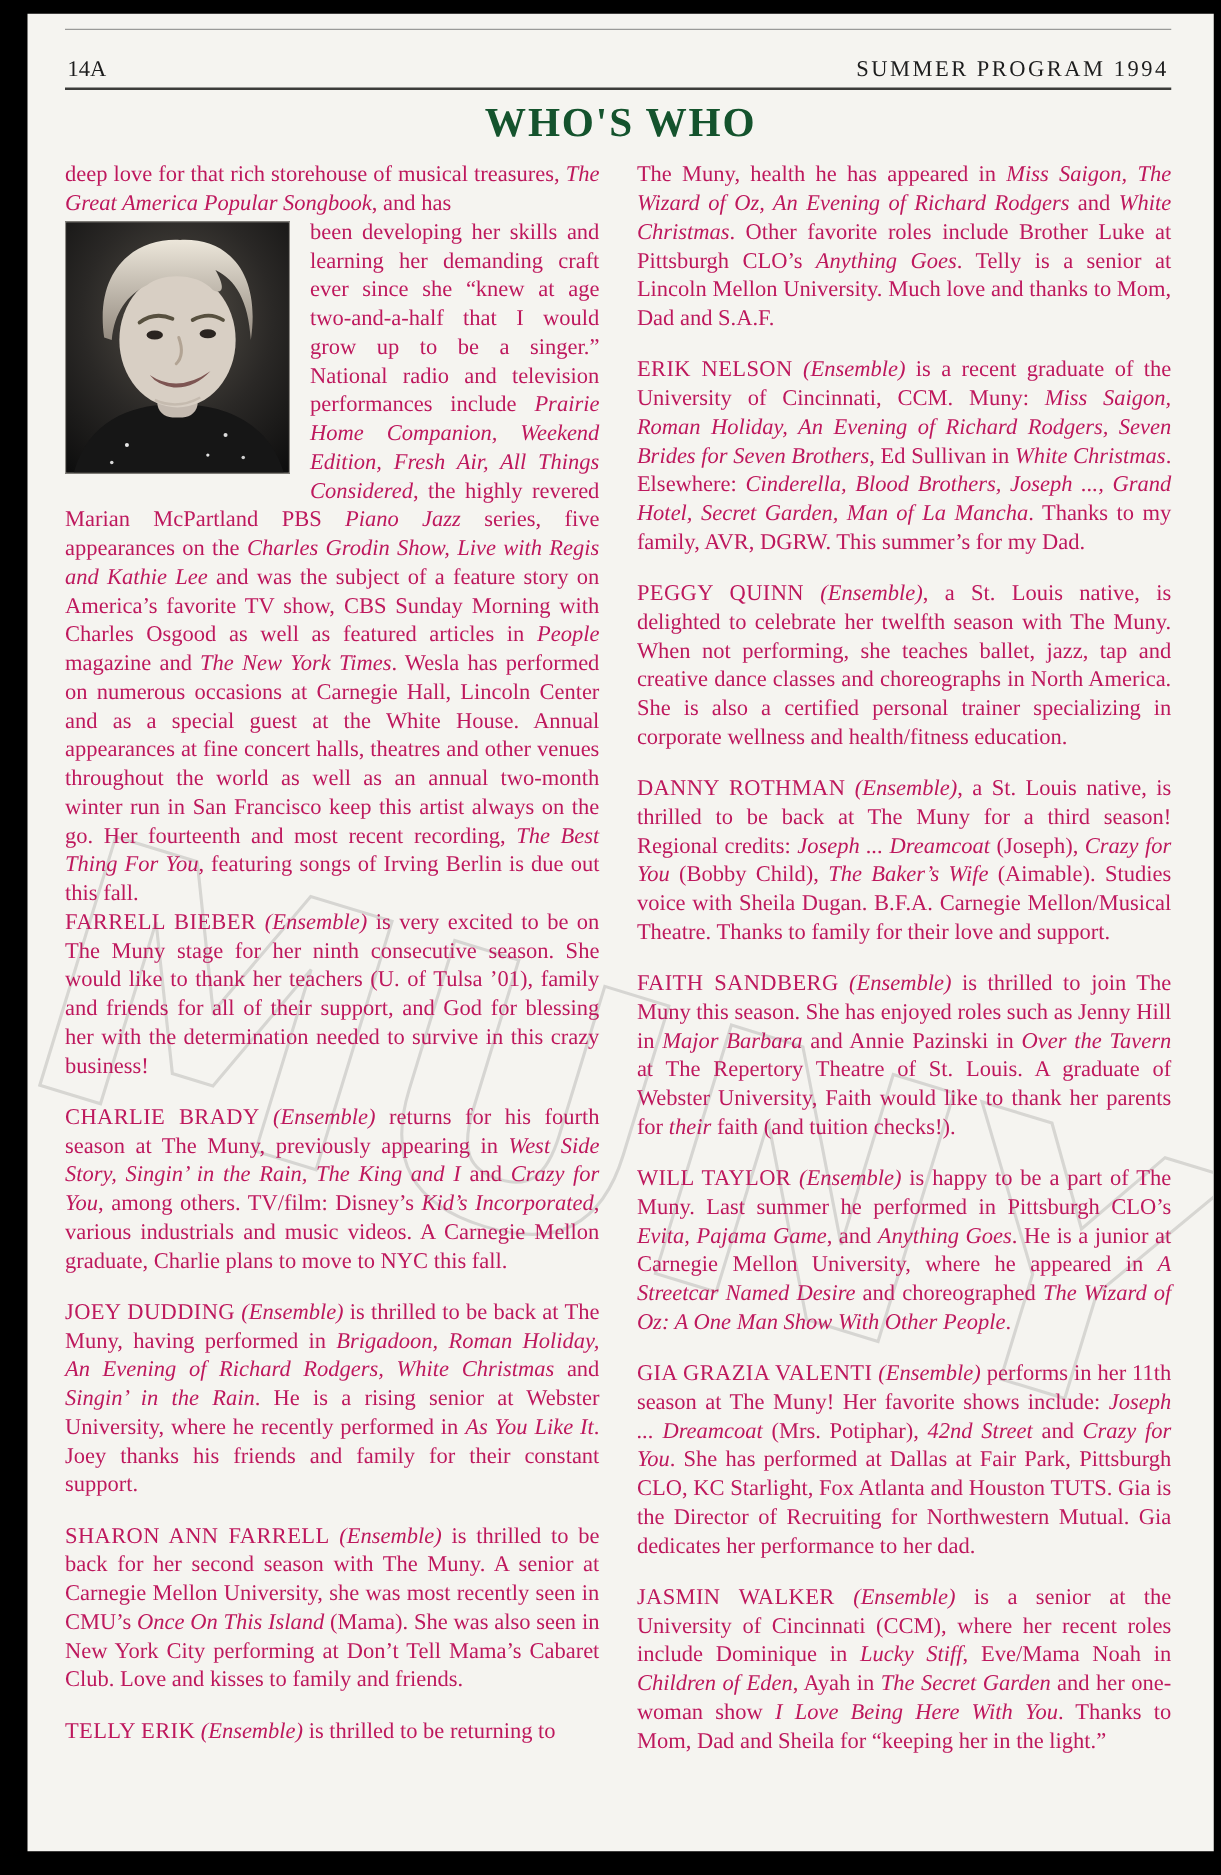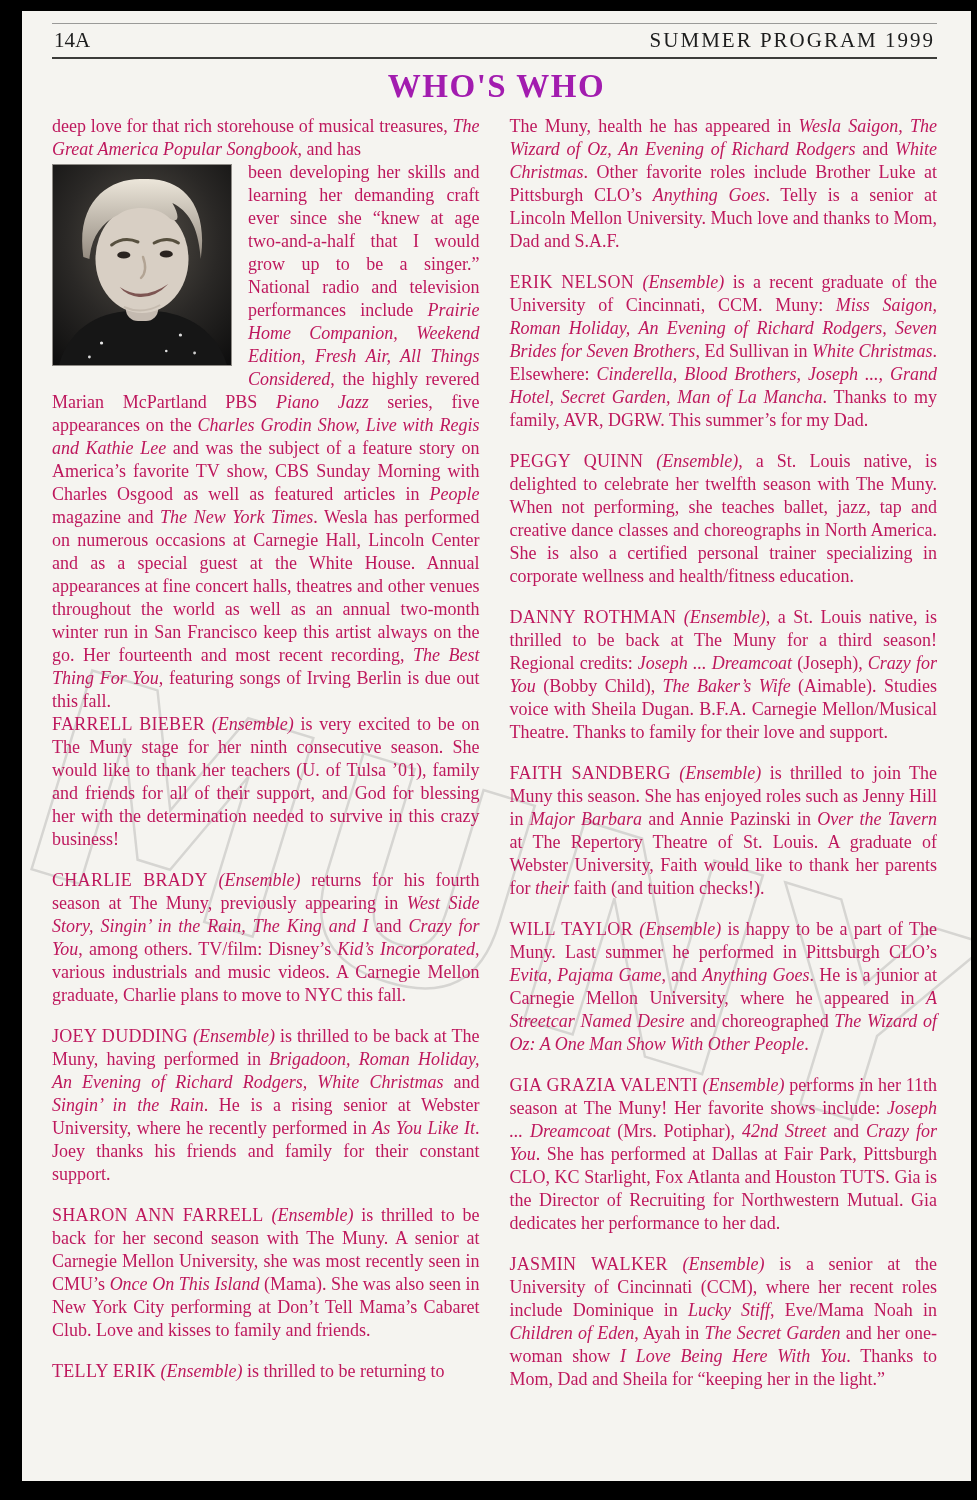--- a/index.html
+++ b/index.html
@@ -17,27 +17,27 @@
     overflow:hidden;
   }
   .page-inner{position:relative;z-index:1;height:100%;}
   
   .masthead{
     padding:12px 34px 0 30px;
   }
   .hairline{border-top:1px solid #9a9a98;height:3px;}
   .mast-row{
     display:flex;justify-content:space-between;align-items:baseline;
-    font-size:21px;color:#1d1d1d;padding:1px 2px 4px 2px;
+    font-size:18px;color:#1d1d1d;padding:1px 2px 4px 2px;margin-top:17px;
   }
   .mast-right{letter-spacing:2px;}
   .mast-rule{border-top:2px solid #3c3c3a;}
   
   .page-title{
-    text-align:center;font-size:33px;font-weight:bold;color:#a21caf;
+    text-align:center;font-size:33px;font-weight:bold;color:#14532d;
     letter-spacing:1.5px;margin:9px 0 10px 0;
   }
   
   .cols{
     display:flex;gap:30px;padding:0 34px 0 30px;
     font-size:18px;line-height:23px;color:#be185d;
   }
   .col{width:calc(50% - 15px);text-align:justify;}
   p.blk{margin:0 0 18px 0;}
   p.blk.tight{margin-bottom:0;}
@@ -64,21 +64,21 @@
 <div class="scan-frame">
   <div class="page">
 
     <div class="watermark">MUNY</div>
 
     <div class="page-inner">
       <div class="masthead">
         <div class="hairline"></div>
         <div class="mast-row">
           <span class="mast-left">14A</span>
-          <span class="mast-right">SUMMER PROGRAM 1999</span>
+          <span class="mast-right">SUMMER PROGRAM 1994</span>
         </div>
         <div class="mast-rule"></div>
       </div>
 
       <h1 class="page-title">WHO'S WHO</h1>
 
       <div class="cols">
 
         <div class="col">
           <p class="blk tight"><span>deep love for that rich storehouse of musical treasures, </span><i>The Great America Popular Songbook</i><span>, and has</span></p>
@@ -129,21 +129,21 @@
           </p>
           <p class="blk">
             <b class="bio-name">SHARON ANN FARRELL</b><i class="bio-role"> (Ensemble)</i><span><span> is thrilled to be back for her second season with The Muny. A senior at Carnegie Mellon University, she was most recently seen in CMU’s </span><i>Once On This Island</i><span> (Mama). She was also seen in New York City performing at Don’t Tell Mama’s Cabaret Club. Love and kisses to family and friends.</span></span>
           </p>
           <p class="blk tight">
             <b class="bio-name">TELLY ERIK</b><i class="bio-role"> (Ensemble)</i><span><span> is thrilled to be returning to</span></span>
           </p>
         </div>
 
         <div class="col">
-          <p class="blk"><span>The Muny, health he has appeared in </span><i>Wesla Saigon, The Wizard of Oz, An Evening of Richard Rodgers</i><span> and </span><i>White Christmas</i><span>. Other favorite roles include Brother Luke at Pittsburgh CLO’s </span><i>Anything Goes</i><span>. Telly is a senior at Lincoln Mellon University. Much love and thanks to Mom, Dad and S.A.F.</span></p>
+          <p class="blk"><span>The Muny, health he has appeared in </span><i>Miss Saigon, The Wizard of Oz, An Evening of Richard Rodgers</i><span> and </span><i>White Christmas</i><span>. Other favorite roles include Brother Luke at Pittsburgh CLO’s </span><i>Anything Goes</i><span>. Telly is a senior at Lincoln Mellon University. Much love and thanks to Mom, Dad and S.A.F.</span></p>
 
           <p class="blk">
             <b class="bio-name">ERIK NELSON</b><i class="bio-role"> (Ensemble)</i><span><span> is a recent graduate of the University of Cincinnati, CCM. Muny: </span><i>Miss Saigon, Roman Holiday, An Evening of Richard Rodgers, Seven Brides for Seven Brothers</i><span>, Ed Sullivan in </span><i>White Christmas</i><span>. Elsewhere: </span><i>Cinderella, Blood Brothers, Joseph ..., Grand Hotel, Secret Garden, Man of La Mancha</i><span>. Thanks to my family, AVR, DGRW. This summer’s for my Dad.</span></span>
           </p>
           <p class="blk">
             <b class="bio-name">PEGGY QUINN</b><i class="bio-role"> (Ensemble)</i><span><span>, a St. Louis native, is delighted to celebrate her twelfth season with The Muny. When not performing, she teaches ballet, jazz, tap and creative dance classes and choreographs in North America. She is also a certified personal trainer specializing in corporate wellness and health/fitness education.</span></span>
           </p>
           <p class="blk">
             <b class="bio-name">DANNY ROTHMAN</b><i class="bio-role"> (Ensemble)</i><span><span>, a St. Louis native, is thrilled to be back at The Muny for a third season! Regional credits: </span><i>Joseph ... Dreamcoat</i><span> (Joseph), </span><i>Crazy for You</i><span> (Bobby Child), </span><i>The Baker’s Wife</i><span> (Aimable). Studies voice with Sheila Dugan. B.F.A. Carnegie Mellon/Musical Theatre. Thanks to family for their love and support.</span></span>
           </p>

